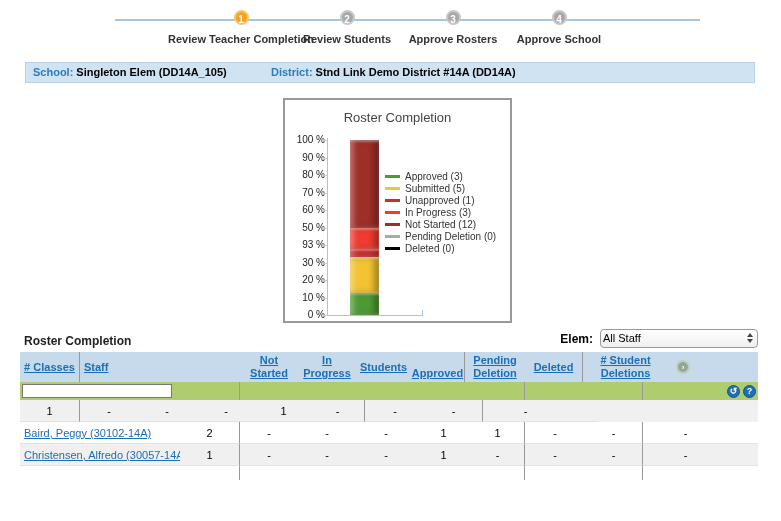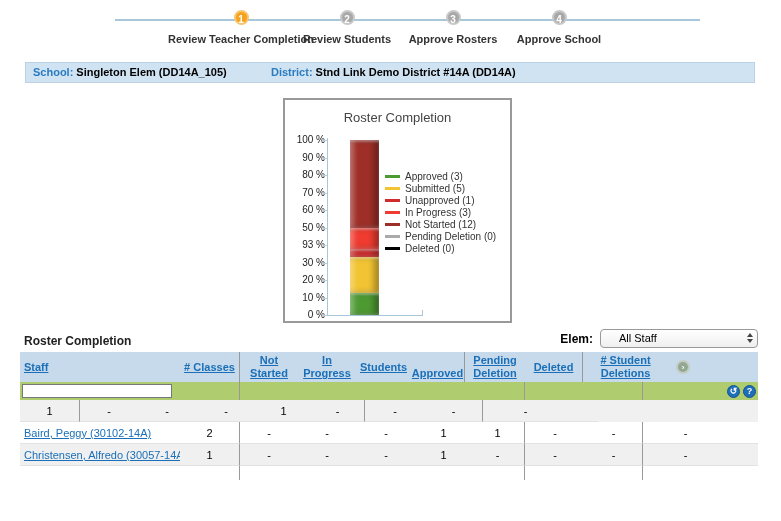--- a/index.html
+++ b/index.html
@@ -43,21 +43,21 @@
   .legend { position:absolute; left:100px; top:70px; }
   .legend-item { display:flex; align-items:center; margin:1px 0; font-size:10px; color:#333; white-space:nowrap; }
   .legend-dash { width:15px; height:3px; margin-right:5px; flex:none; }
 
   
   .table-title { position:absolute; left:24px; top:334px; font-size:12px; font-weight:bold; color:#222; }
   .show-wrap { position:absolute; right:23px; top:329px; display:flex; align-items:center; }
   .show-lbl { font-size:12px; font-weight:bold; color:#000; margin-right:7px; }
   .select { width:158px; height:19px; border:1px solid #999; border-radius:4px;
             background:linear-gradient(#ffffff,#efefef); font-size:11px; line-height:17px;
-            padding:0 18px 0 18px; position:relative; cursor:pointer; }
+            padding:0 18px 0 2px; position:relative; cursor:pointer; }
   .sel-arrows { position:absolute; right:4px; top:3px; display:flex; flex-direction:column; gap:2px; }
   .sel-arrows .up { width:0; height:0; border-left:3px solid transparent; border-right:3px solid transparent; border-bottom:4px solid #444; }
   .sel-arrows .dn { width:0; height:0; border-left:3px solid transparent; border-right:3px solid transparent; border-top:4px solid #444; }
 
   .grid { position:absolute; left:20px; top:352px; width:738px; }
   .row { display:flex; width:738px; }
   .cell { flex:none; font-size:11px; display:flex; align-items:center; justify-content:center;
           text-align:center; overflow:hidden; }
   .gsep { border-right:1px solid #999; }
   .hrow { background:#C6DAEB; min-height:29px; }
@@ -190,25 +190,25 @@
       <span>All Staff</span>
       <span class="sel-arrows">
           <i class="up"></i>
           <i class="dn"></i>
         </span>
     </div>
   </div>
 
   <div class="grid" id="grid">
       <div class="row hrow">
+        <div class="cell gsep" style="width: 60px;">
+          <span class="hlink"># Classes</span>
+        </div>
         <div class="cell first" style="width: 160px;">
           <span class="hlink">Staff</span>
-        </div>
-        <div class="cell gsep" style="width: 60px;">
-          <span class="hlink"># Classes</span>
         </div>
         <div class="cell" style="width: 58px;">
           <span class="hlink">Not Started</span>
         </div>
         <div class="cell" style="width: 58px;">
           <span class="hlink">In Progress</span>
         </div>
         <div class="cell" style="width: 55px;">
           <span class="hlink">Students</span>
         </div>

